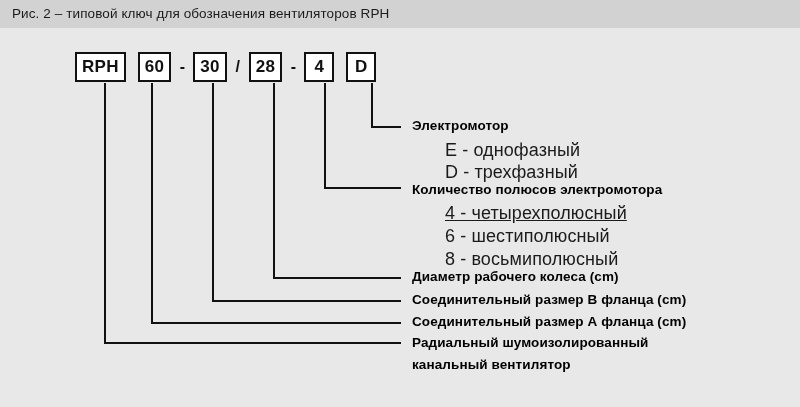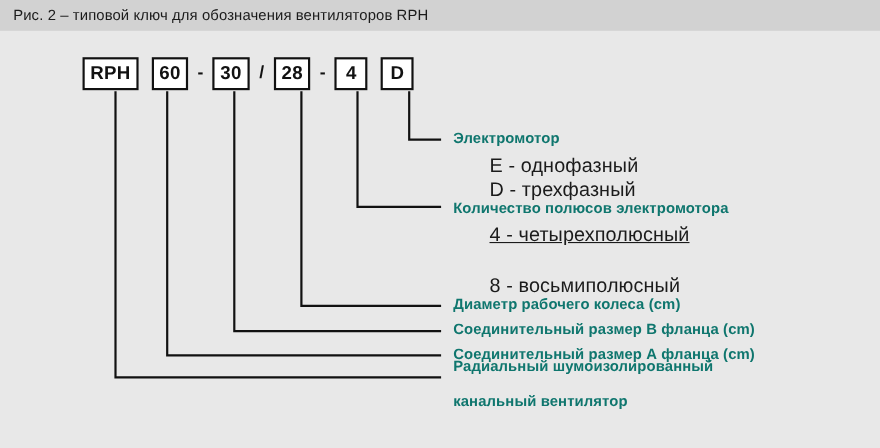--- a/index.html
+++ b/index.html
@@ -72,21 +72,21 @@
     position: absolute;
     left: 0; top: 0;
     width: 800px; height: 407px;
     pointer-events: none;
   }
   
   .label-bold {
     position: absolute;
     font-size: 13.5px;
     font-weight: bold;
-    color: #0f766e;
+    color: #000000;
     white-space: nowrap;
     letter-spacing: 0.1px;
   }
   .label-sub {
     position: absolute;
     font-size: 18px;
     font-weight: normal;
     color: #1b1b1b;
     white-space: nowrap;
     letter-spacing: 0.1px;
@@ -130,21 +130,22 @@
       <path d="M372,84 L372,127 L400,127"></path>
     </g>
   </svg>
 
   <div class="label-bold" style="left:412px; top:118px;">Электромотор</div>
   <div class="label-sub" style="left:445px; top:140px;">E - однофазный</div>
   <div class="label-sub" style="left:445px; top:162px;">D - трехфазный</div>
 
   <div class="label-bold" style="left:412px; top:182px;text-align:right;">Количество полюсов электромотора</div>
   <div class="label-sub" style="left:445px; top:203px;text-decoration:underline;">4 - четырехполюсный</div>
+  <div class="label-sub" style="left:445px; top:226px;">6 - шестиполюсный</div>
   <div class="label-sub" style="left:445px; top:249px;">8 - восьмиполюсный</div>
 
   <div class="label-bold" style="left:412px; top:269px;">Диаметр рабочего колеса (cm)</div>
   <div class="label-bold" style="left:412px; top:292px;text-align:center;">Соединительный размер В фланца (cm)</div>
   <div class="label-bold" style="left:412px; top:314px;">Соединительный размер А фланца (cm)</div>
-  <div class="label-bold" style="left:412px; top:325px;">Радиальный шумоизолированный</div>
+  <div class="label-bold" style="left:412px; top:335px;">Радиальный шумоизолированный</div>
   <div class="label-bold" style="left:412px; top:357px;">канальный вентилятор</div>
 
 </div>
 
 </body></html>

